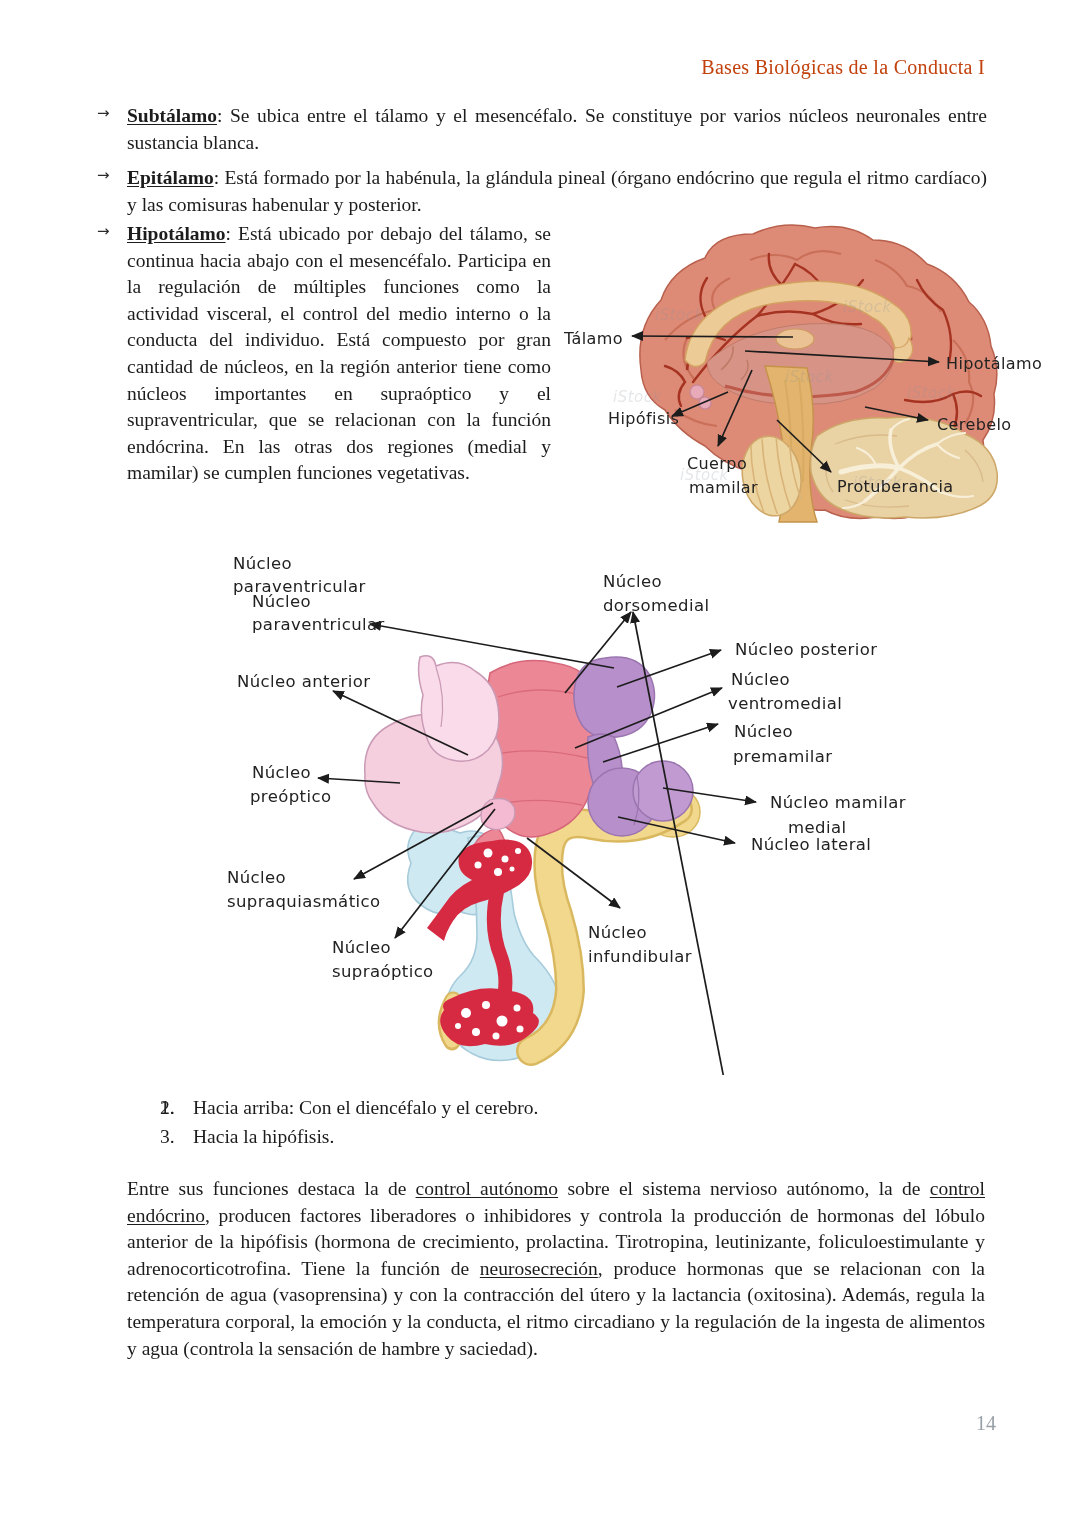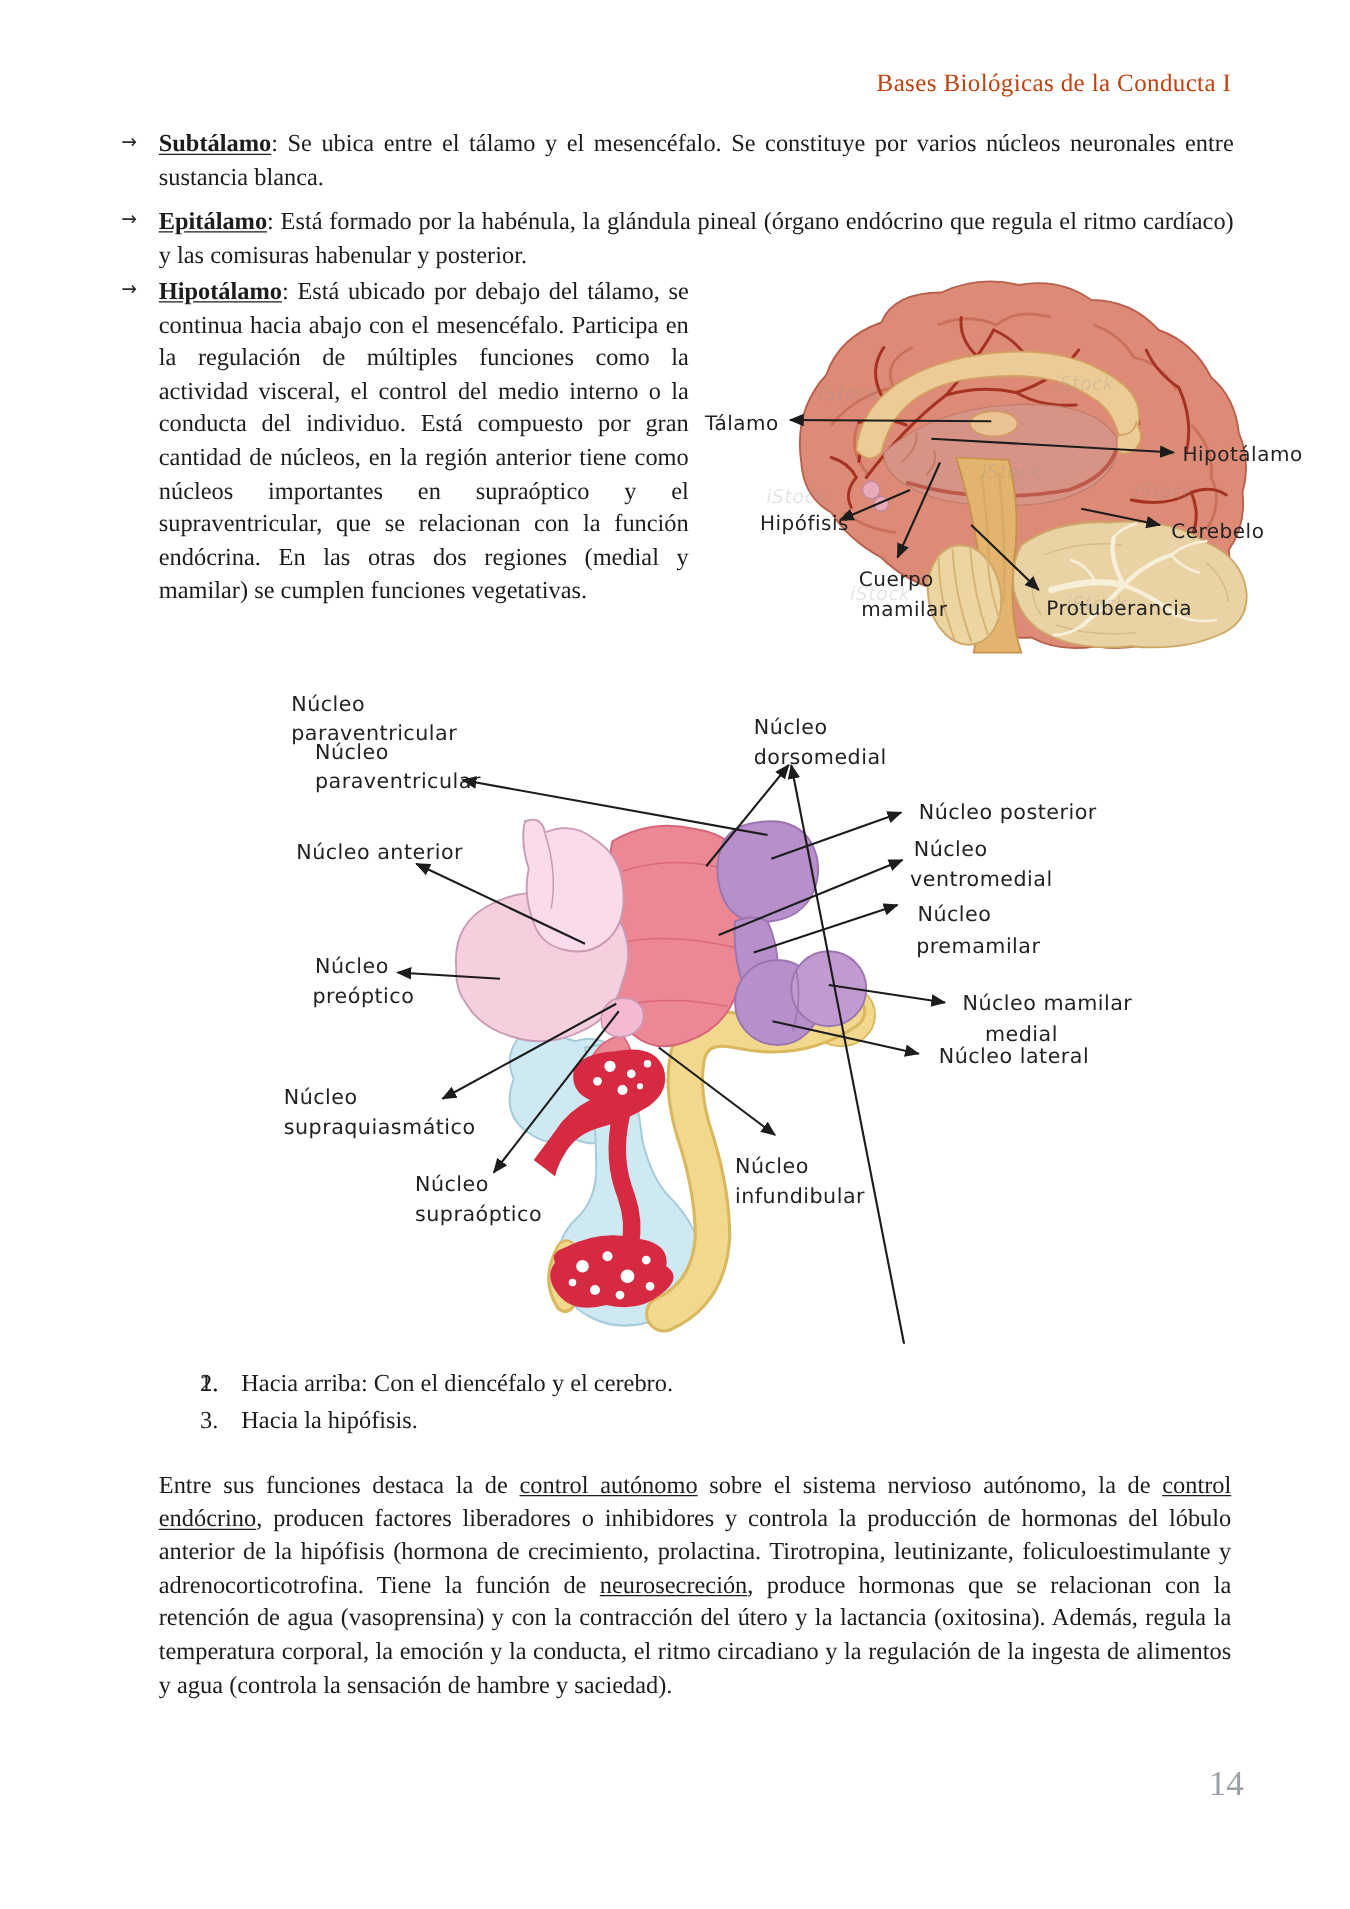--- a/index.html
+++ b/index.html
@@ -17,22 +17,22 @@
   .figlab{font-size:16px;fill:#222;letter-spacing:.4px;}
   .nuclab{font-size:16.5px;fill:#222;letter-spacing:.4px;}
   .wm{font-size:15px;fill:#8a909a;opacity:.22;font-style:italic;letter-spacing:.5px;}
   .para{position:absolute;left:127px;width:858px;text-align:justify;
         font-size:19.5px;line-height:26.6px;}
   .sig-intro{position:absolute;left:127px;top:1064px;width:858px;font-size:19.5px;line-height:26.6px;}
   .sig-item{position:relative;margin-top:3px;padding-left:66px;font-size:19.5px;line-height:25.5px;}
   .sig-item .num{position:absolute;left:33px;}
   #siglist{position:absolute;left:127px;top:1092px;width:858px;}
   .u{text-decoration:underline;text-underline-offset:2px;}
-  .pgnum{position:absolute;left:935px;top:1412px;width:60px;text-align:right;
-         font-size:28px;color:#99a0a8;}
+  .pgnum{position:absolute;left:976px;top:1412px;width:60px;text-align:left;
+         font-size:20px;color:#99a0a8;}
 </style>
 </head>
 <body>
 
 <div id="page">
 
   <div class="hdr">Bases Biológicas de la Conducta I</div>
 
   <div class="bullet" id="b1" style="top:103px;">
     <span class="mk">→</span>

